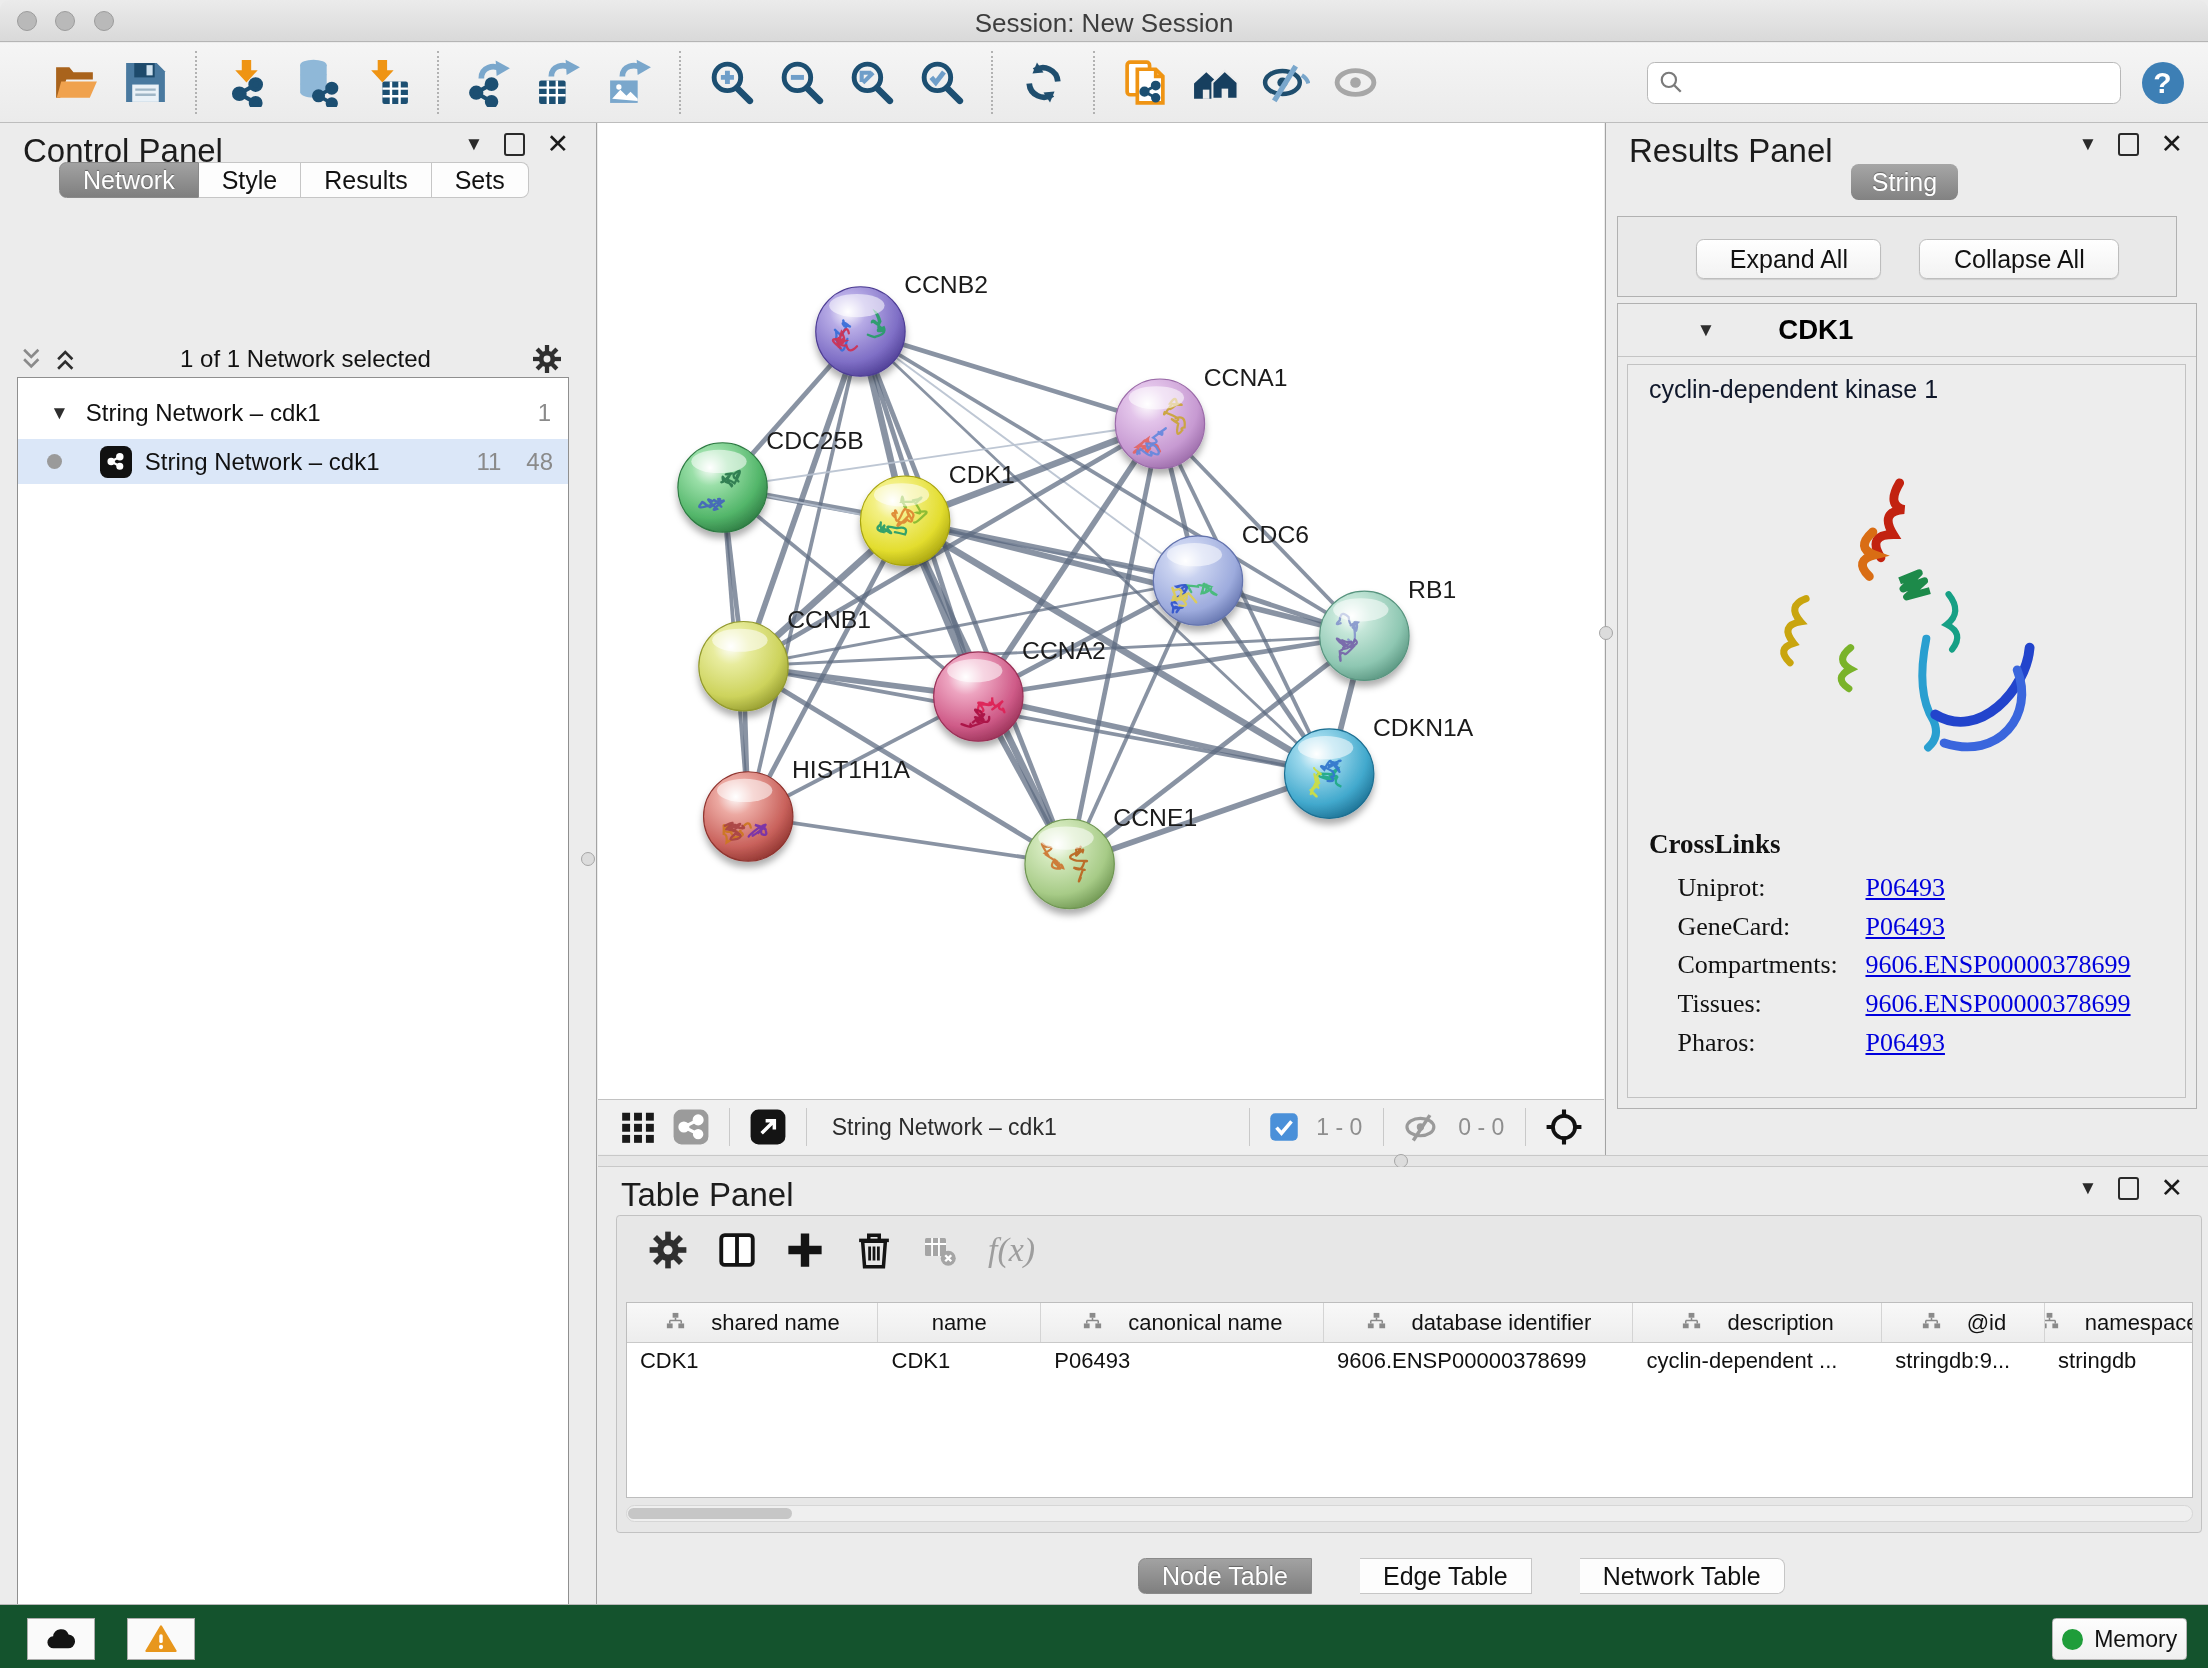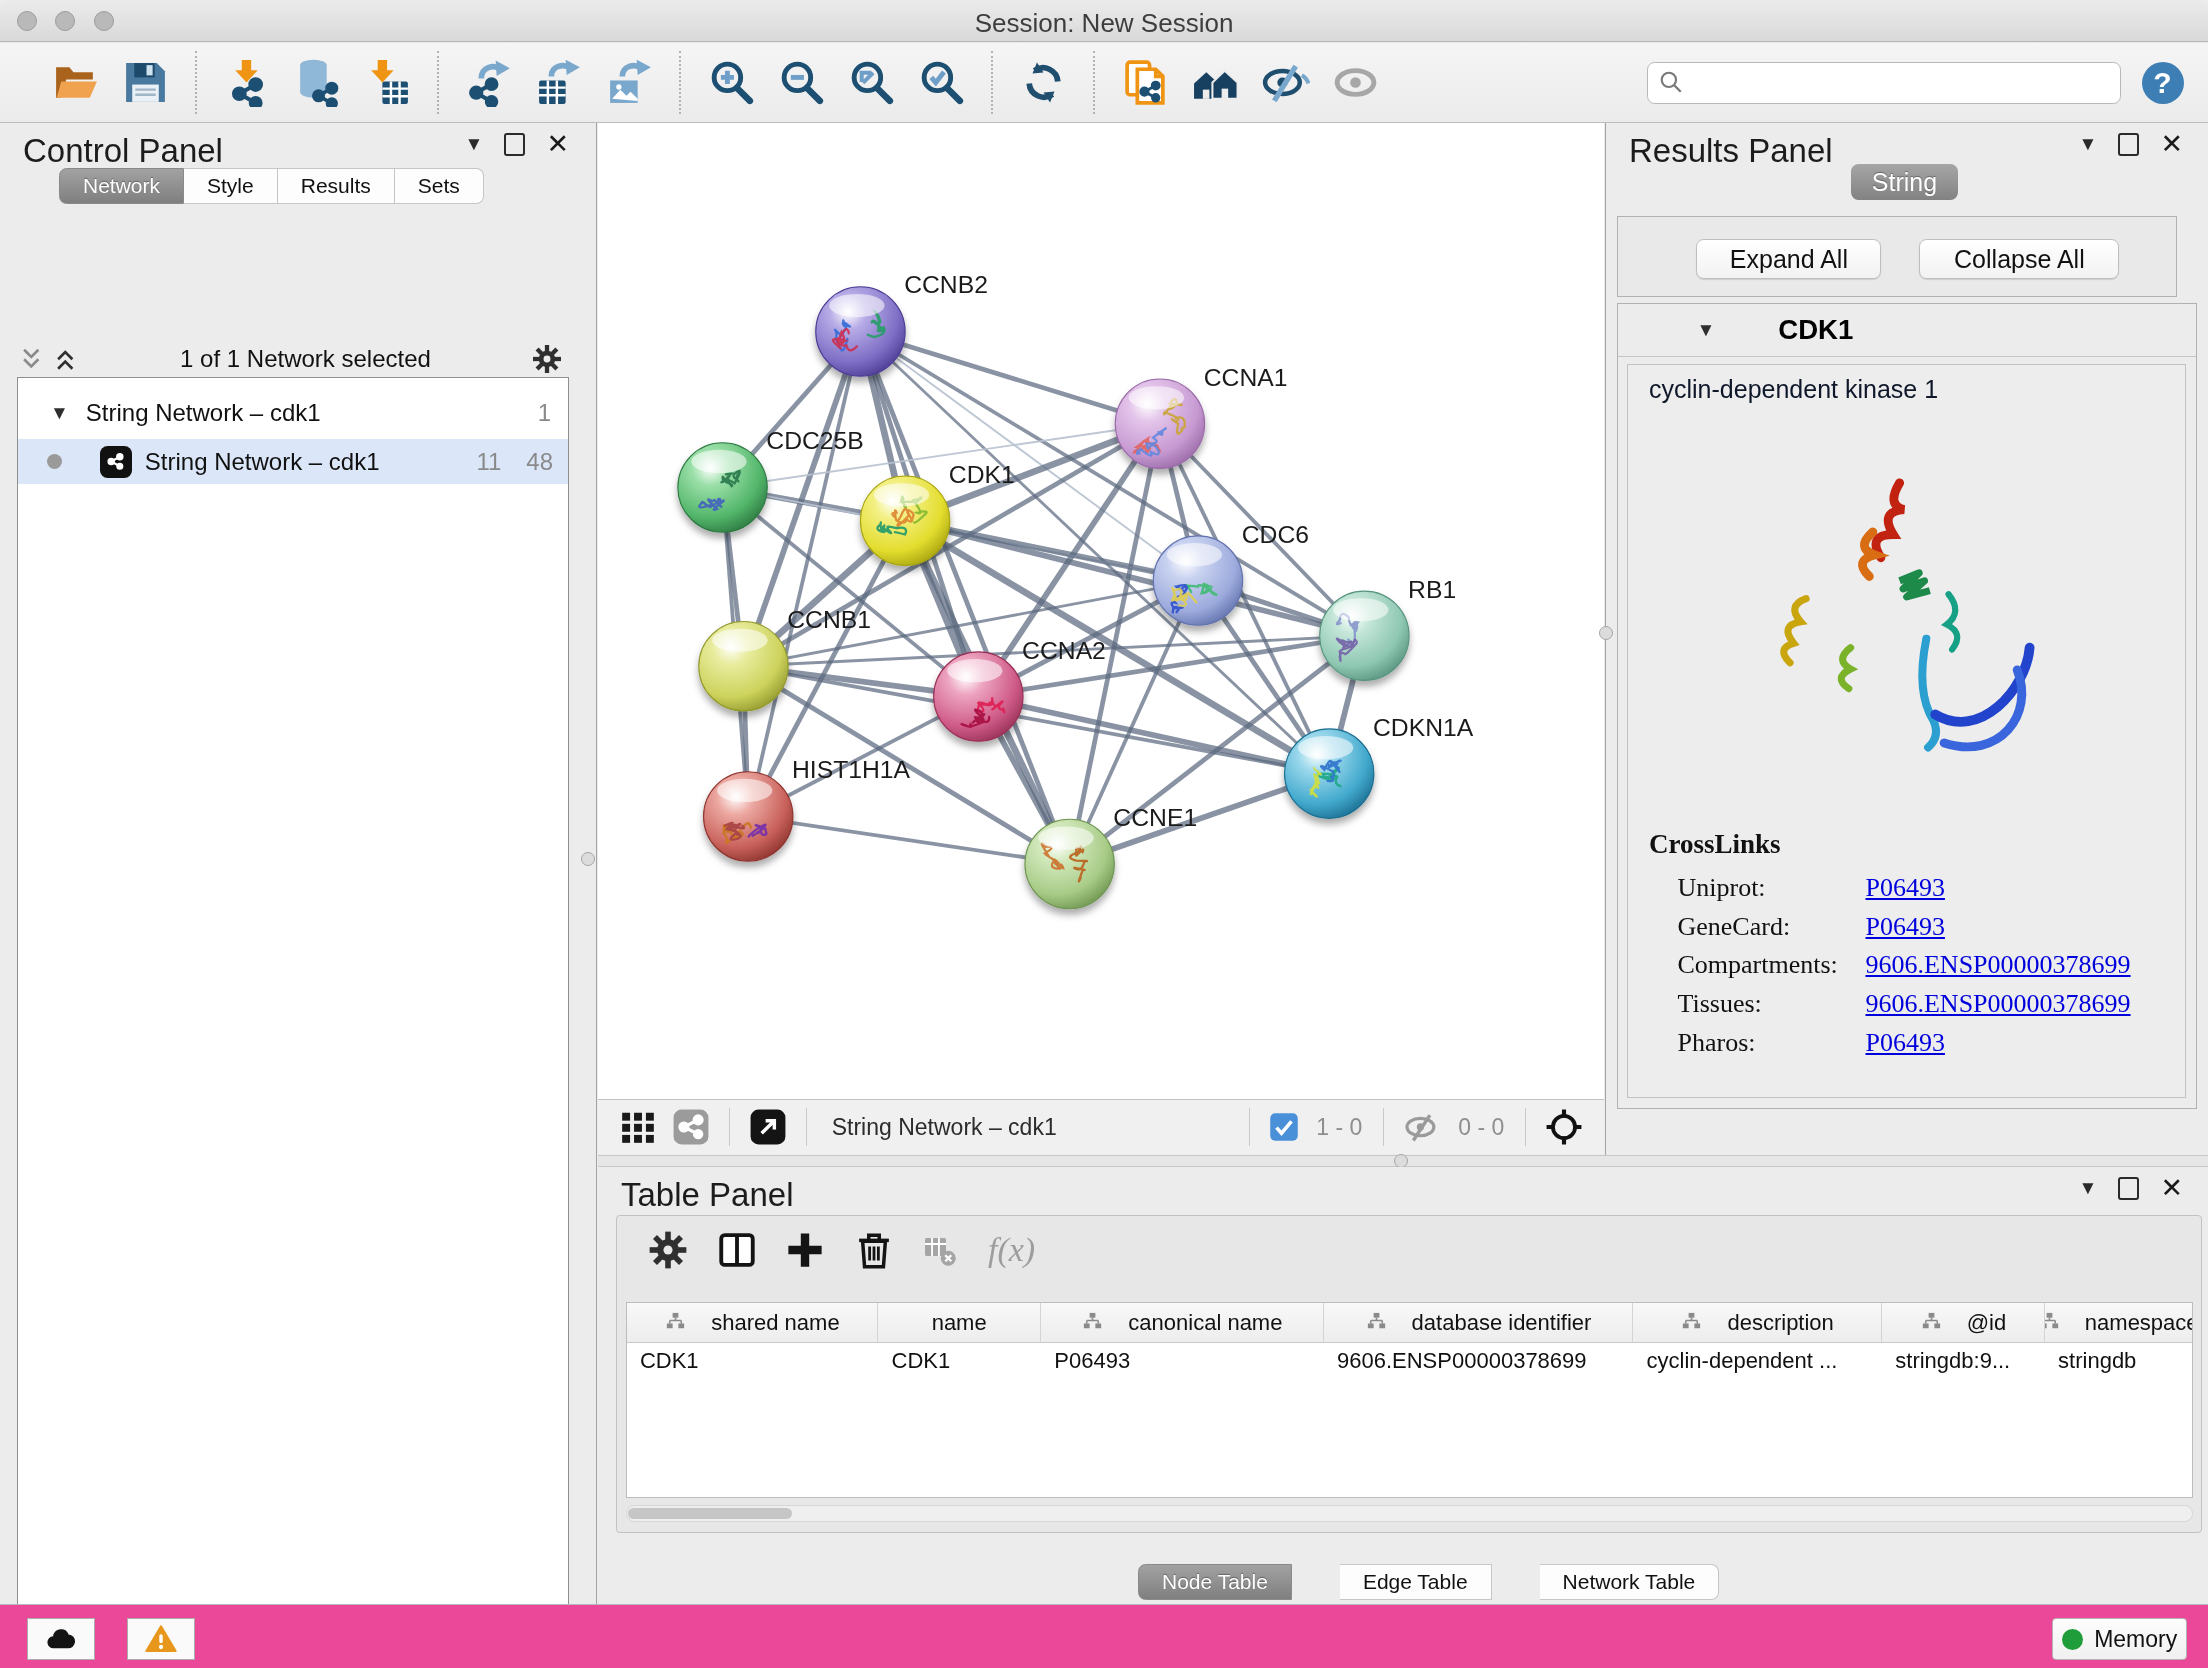--- a/index.html
+++ b/index.html
@@ -35,22 +35,22 @@
   .panel-title { font-size:33px; color:#1c1c1c; }
   .panel-ctrls { position:absolute; display:flex; align-items:center; gap:21px; }
   .pc-min { font-size:19px; color:#2a2a2a; }
   .pc-float { width:21px; height:23px; border:2.9px solid #2a2a2a; border-radius:2.9px; }
   .pc-close { font-size:27px; color:#1a1a1a; font-weight:bold; line-height:23px; }
 
   
   .control-panel { position:absolute; left:0; top:123px; width:597px; height:1482px;
     background:#ececec; border-right:1px solid #a3a3a3; }
   .tabs-row { position:absolute; display:flex; }
-  .tab { height:36px; line-height:34px; text-align:center; font-size:21px;
-    background:#fdfdfd; border:1px solid #c6c6c6; border-left:none; color:#111; padding:0 23px;margin-top:6px; }
+  .tab { height:36px; line-height:34px; text-align:center; font-size:25px;
+    background:#fdfdfd; border:1px solid #c6c6c6; border-left:none; color:#111; padding:0 23px; }
   .tab:first-child { border-left:1px solid #c6c6c6; border-radius:7.6px 0 0 7.6px; }
   .tab:last-child { border-radius:0 7.6px 7.6px 0; }
   .tab.active { background:linear-gradient(#a2a2a2,#7f7f7f); color:#fff;
     text-shadow:0 -1px 1px rgba(0,0,0,.35); border-color:#8a8a8a; }
   .cp-header { position:absolute; left:17px; top:219px; width:552px; height:34px;
     display:flex; align-items:center; }
   .cp-header .hdr-label { flex:1; text-align:center; font-size:24px; color:#111; }
   .net-listbox { position:absolute; left:17px; top:254px; width:552px; height:1332px;
     background:#fff; border:1.9px solid #8f8f8f; }
   .net-row1 { position:absolute; left:0; top:13.3px; width:100%; height:44px;
@@ -129,21 +129,21 @@
   .c0{width:252px;} .c1{width:163px;} .c2{width:283px;} .c3{width:310px;}
   .c4{width:249px;} .c5{width:163px;} .c6{width:147px; border-right:none;}
   .hscroll { position:absolute; left:8.6px; top:289px; width:1567px; height:17px;
     background:#efefef; border:1px solid #d6d6d6; border-radius:8.6px; }
   .hscroll .thumb { position:absolute; left:1.9px; top:1.9px; width:164px; height:11.4px;
     background:#c6c6c6; border-radius:5.7px; }
   .bottom-tabs { position:absolute; left:540px; top:391px; display:flex;gap:48px; }
 
   
   .statusbar { position:absolute; left:0; top:1604px; width:2208px; height:65px;
-    background:#ec4899; border-top:1px solid #b9b9b9; }
+    background:#14532d; border-top:1px solid #b9b9b9; }
   .sb-btn { position:absolute; top:13.3px; width:68px; height:42px; background:#fafafa;
     border:1.9px solid #ababab; display:flex; align-items:center; justify-content:center; }
   .sb-btn svg { width:32px; height:32px; }
   .mem-btn { position:absolute; right:21px; top:13.3px; width:135px; height:42px;
     background:linear-gradient(#fdfdfd,#f0f0f0); border:1px solid #b4b4b4; border-radius:3.8px;
     display:flex; align-items:center; justify-content:center; gap:11.4px; font-size:23px; color:#111; }
   .mem-dot { width:21px; height:21px; border-radius:50%; background:#1f9d3a; }
 
   .tri { font-size:19px; color:#2e2e2e; }
   .graydot { width:15px; height:15px; border-radius:50%; background:#9a9a9a; }

